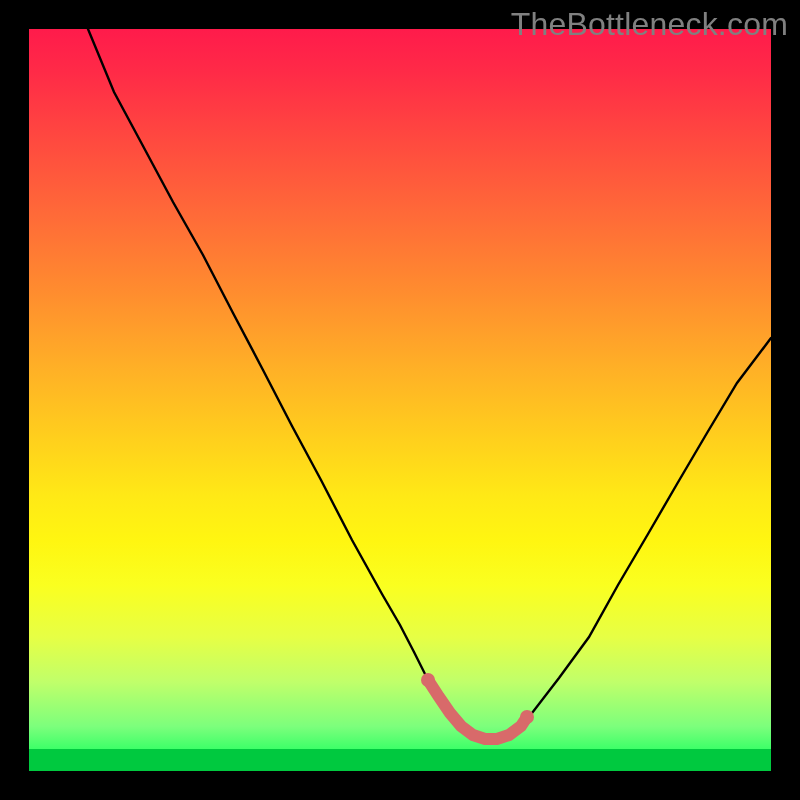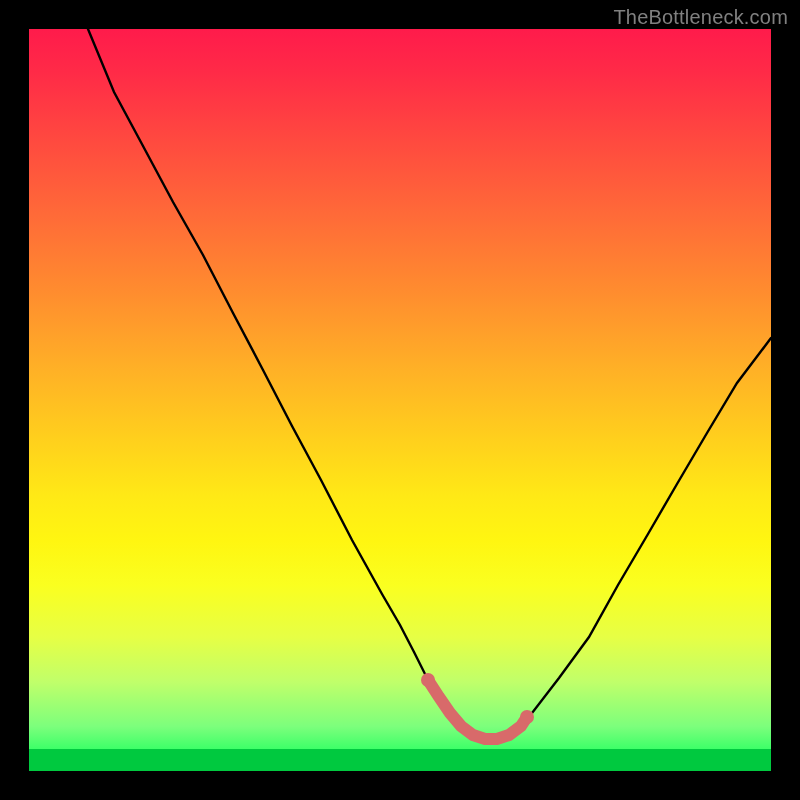--- a/index.html
+++ b/index.html
@@ -31,21 +31,21 @@
       #e6ff45 82%,
       #c0ff6a 88%,
       #7cff7c 94%,
       #00ff55 100%);
   }
   .watermark {
     position: absolute;
     top: 6px;
     right: 12px;
     color: #808080;
-    font-size: 20px;
+    font-size: 32px;
     font-weight: 500;
     letter-spacing: 0.2px;
     user-select: none;
   }
   svg.curves {
     position: absolute;
     left: 0;
     top: 0;
     width: 742px;
     height: 742px;

